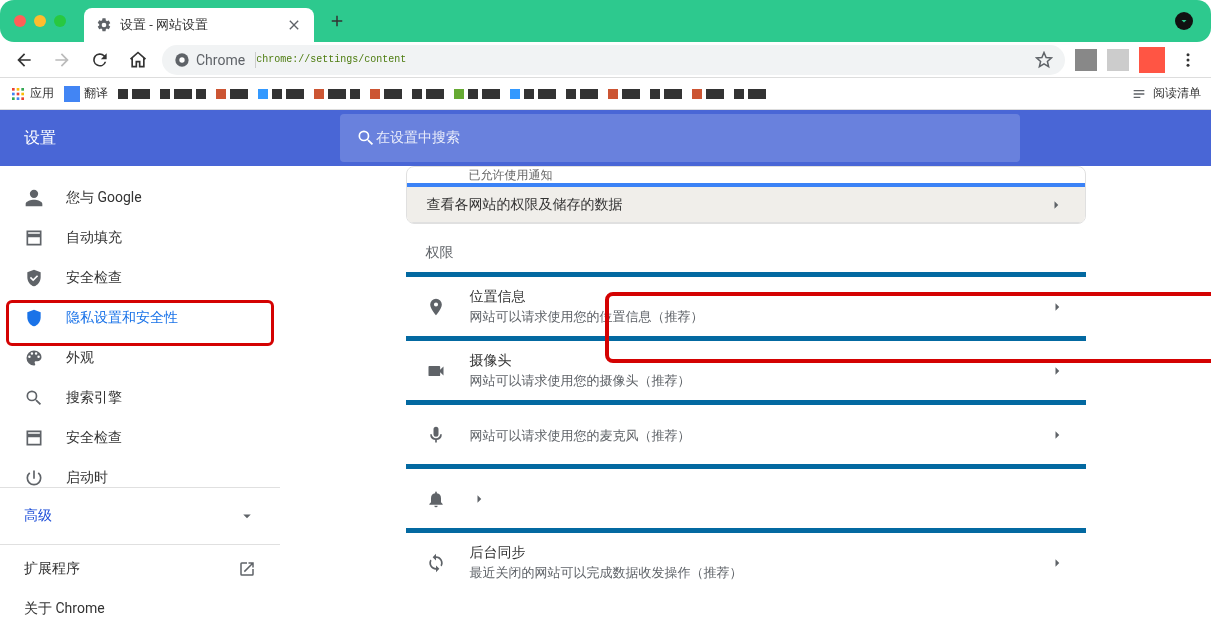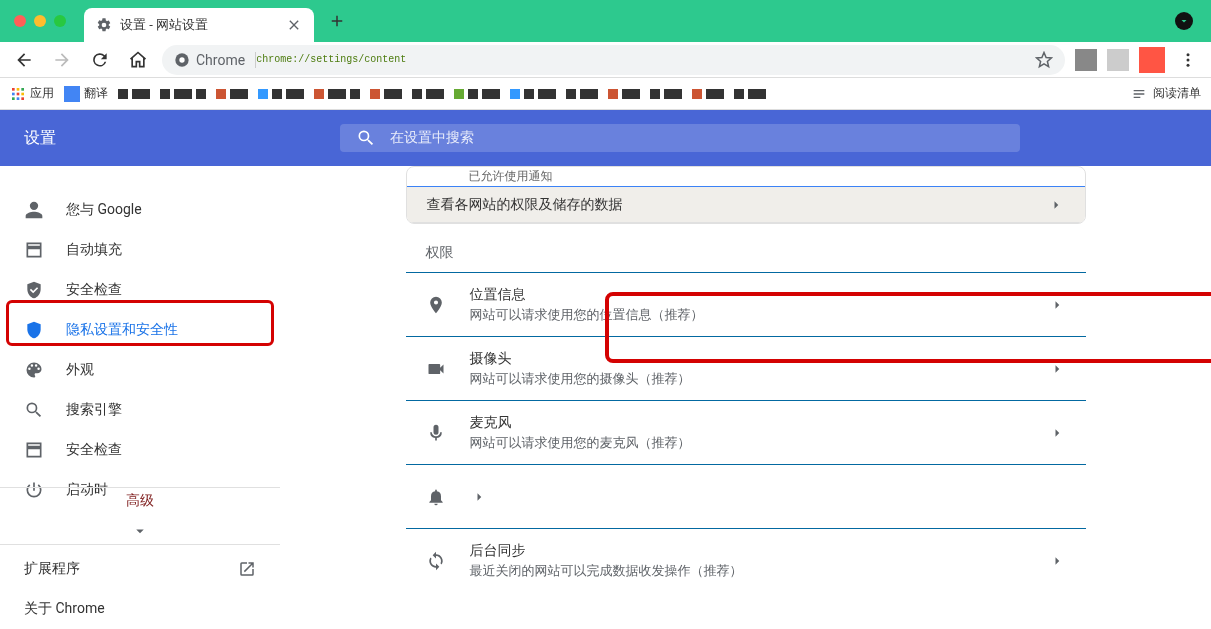--- a/index.html
+++ b/index.html
@@ -1,19 +1,19 @@
 <!DOCTYPE html>
 <html><head>
 <meta charset="utf-8">
 <style>
 * { margin: 0; padding: 0; box-sizing: border-box; font-family: -apple-system, BlinkMacSystemFont, "Segoe UI", Roboto, sans-serif; }
 body { width: 1211px; height: 629px; overflow: hidden; background: #fff; }
 
 
-.titlebar { height: 42px; background: #2dc98e; display: flex; align-items: center; position: relative; }
+.titlebar { height: 42px; background: #2dc98e; display: flex; align-items: center; position: relative; border-radius: 14px; }
 .traffic-lights { display: flex; gap: 8px; margin-left: 14px; }
 .light { width: 12px; height: 12px; border-radius: 50%; }
 .light.close { background: #ff5f57; }
 .light.min { background: #febc2e; }
 .light.max { background: #28c840; }
 .tab { background: #fff; height: 34px; margin-left: 18px; margin-top: 8px; border-radius: 8px 8px 0 0; display: flex; align-items: center; padding: 0 12px; min-width: 230px; position: relative; }
 .tab .gear { width: 16px; height: 16px; margin-right: 8px; color: #5f6368; }
 .tab .title { font-size: 13px; color: #333; flex: 1; }
 .tab .close-x { width: 16px; height: 16px; color: #5f6368; cursor: pointer; }
 .newtab { margin-left: 14px; color: #333; cursor: pointer; }
@@ -39,48 +39,48 @@
 .bm-item { display: flex; align-items: center; gap: 4px; cursor: pointer; }
 .bm-apps { width: 16px; height: 16px; }
 .bm-favicon { width: 16px; height: 16px; background: #999; }
 .bm-favicon.blue { background: #4285f4; }
 .bm-spacer { flex: 1; }
 .bm-reading { display: flex; align-items: center; gap: 6px; }
 
 
 .settings-header { height: 56px; background: #4966d6; display: flex; align-items: center; padding: 0 24px; gap: 24px; }
 .settings-label { color: #fff; font-size: 16px; width: 292px; }
-.search-box { flex: 1; max-width: 680px; height: 28px; background: rgba(255,255,255,0.18); border-radius: 4px; display: flex; align-items: center; padding: 0 16px; gap: 14px; }
+.search-box { flex: 1; max-width: 680px; height: 48px; background: rgba(255,255,255,0.18); border-radius: 4px; display: flex; align-items: center; padding: 0 16px; }
 .search-box svg { width: 20px; height: 20px; fill: #fff; }
 .search-box .ph { color: rgba(255,255,255,0.85); font-size: 14px; }
 
 
 .content { display: flex; height: calc(629px - 42px - 36px - 32px - 56px); }
-.sidebar { width: 280px; padding-top: 24px; overflow: hidden; position: relative; }
+.sidebar { width: 280px; padding-top: 12px; overflow: hidden; position: relative; }
 .sidebar-item { height: 40px; display: flex; align-items: center; padding: 0 24px; gap: 22px; font-size: 14px; color: #333; cursor: pointer; border-radius: 0 20px 20px 0; margin-right: 8px; }
 .sidebar-item svg { width: 20px; height: 20px; fill: #5f6368; }
 .sidebar-item.active { color: #1a73e8; }
 .sidebar-item.active svg { fill: #1a73e8; }
 .highlight-box { position: absolute; border: 3px solid #d40202; border-radius: 6px; pointer-events: none; }
 .hb-sidebar { left: 6px; top: 134px; width: 268px; height: 46px; }
 .sidebar-footer { position: absolute; bottom: 0; left: 0; right: 0; }
-.sidebar-adv { height: 48px; display: flex; align-items: center; justify-content: space-between; padding: 0 24px; font-size: 14px; color: #7f1d1d; cursor: pointer; flex-direction: column; }
+.sidebar-adv { height: 48px; display: flex; align-items: center; justify-content: space-between; padding: 0 24px; font-size: 14px; color: #1d4ed8; cursor: pointer; }
 .sidebar-ext, .sidebar-about { height: 40px; display: flex; align-items: center; justify-content: space-between; padding: 0 24px; font-size: 14px; color: #333; cursor: pointer; }
 .sidebar-divider { border-top: 1px solid #e0e0e0; margin: 4px 0; }
 
 
 .main { flex: 1; overflow-y: auto; padding: 0 12px; position: relative; }
 .card { max-width: 680px; margin: 0 auto; border: 1px solid #e0e0e0; border-radius: 8px; overflow: hidden; }
-.partial-row { height: 20px; display: flex; align-items: center; padding-left: 62px; font-size: 12px; color: #666; border-bottom: 1px solid #3b82f6; }
+.partial-row { height: 20px; display: flex; align-items: flex-start; padding-left: 62px; font-size: 12px; color: #666; border-bottom: 4px solid #3b82f6; }
 .list-row { height: 36px; display: flex; align-items: center; padding: 0 20px; font-size: 14px; color: #333; cursor: pointer; }
 .list-row.tight { border-bottom: 1px solid #e0e0e0; background: #f0eeea; }
 .list-row .arrow { margin-left: auto; color: #5f6368; }
 
 .section-title { font-size: 14px; color: #5f6368; margin: 20px auto 10px; max-width: 680px; padding-left: 20px; }
-.perm-row { min-height: 64px; display: flex; align-items: center; padding: 0 20px; gap: 24px; cursor: pointer; border-top: 1px solid #0369a1; max-width: 680px; margin: 0 auto; position: relative; }
+.perm-row { min-height: 64px; display: flex; align-items: center; padding: 0 20px; gap: 24px; cursor: pointer; border-top: 5px solid #0369a1; max-width: 680px; margin: 0 auto; position: relative; }
 .perm-row:first-of-type { border-top: none; }
 .perm-row svg.ico { width: 20px; height: 20px; fill: #5f6368; }
 .perm-text { flex: 1; }
 .perm-title { font-size: 14px; color: #333; }
 .perm-sub { font-size: 13px; color: #5f6368; margin-top: 2px; }
 .perm-row .arrow { color: #5f6368; }
 .hb-main { left: 325px; top: 126px; width: 672px; height: 71px; position: absolute; border: 4px solid #d40202; border-radius: 8px; pointer-events: none; }
 
 
 .bm-group { display:flex; gap:4px; align-items:center; }
@@ -376,21 +376,20 @@
       <svg class="arrow" width="18" height="18" viewBox="0 0 24 24" fill="currentColor">
           <path d="M10 17l5-5-5-5v10z"></path>
         </svg>
     </div>
 
     <div class="perm-row">
       <svg class="ico" viewBox="0 0 24 24">
           <path d="M12 14a3 3 0 0 0 3-3V5a3 3 0 0 0-6 0v6a3 3 0 0 0 3 3zm5-3a5 5 0 0 1-10 0H5a7 7 0 0 0 6 6.92V21h2v-3.08A7 7 0 0 0 19 11h-2z"></path>
         </svg>
       <div class="perm-text">
-        <div class="perm-title">麦克风</div>
         <div class="perm-sub">网站可以请求使用您的麦克风（推荐）</div>
       </div>
       <svg class="arrow" width="18" height="18" viewBox="0 0 24 24" fill="currentColor">
           <path d="M10 17l5-5-5-5v10z"></path>
         </svg>
     </div>
 
     <div class="perm-row">
       <svg class="ico" viewBox="0 0 24 24">
           <path d="M12 22a2 2 0 0 0 2-2h-4a2 2 0 0 0 2 2zm6-6V11a6 6 0 0 0-5-5.91V4a1 1 0 0 0-2 0v1.09A6 6 0 0 0 6 11v5l-2 2v1h16v-1l-2-2z"></path>

